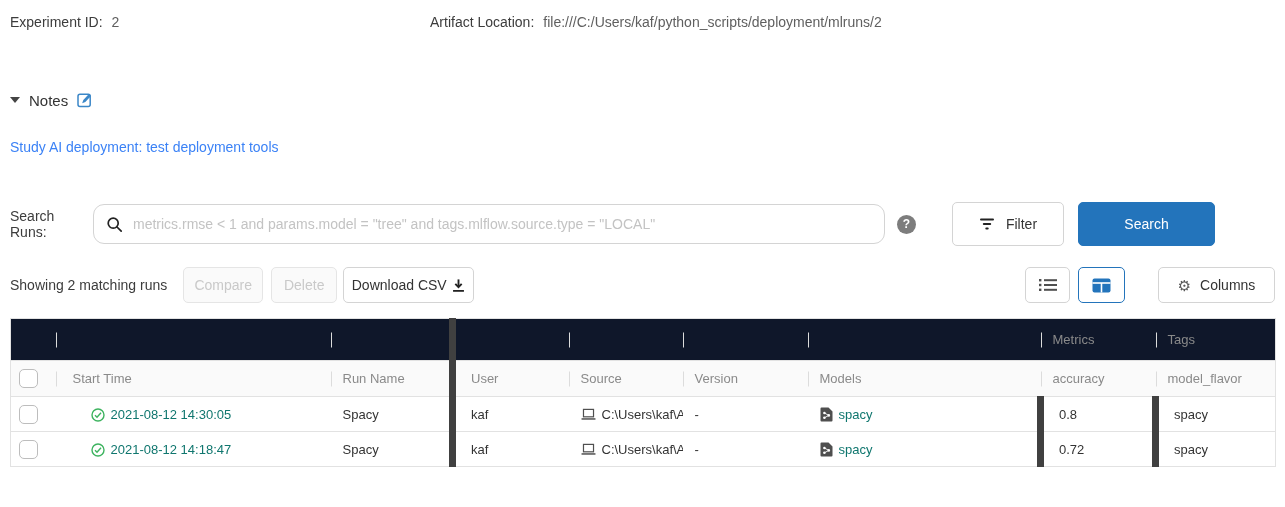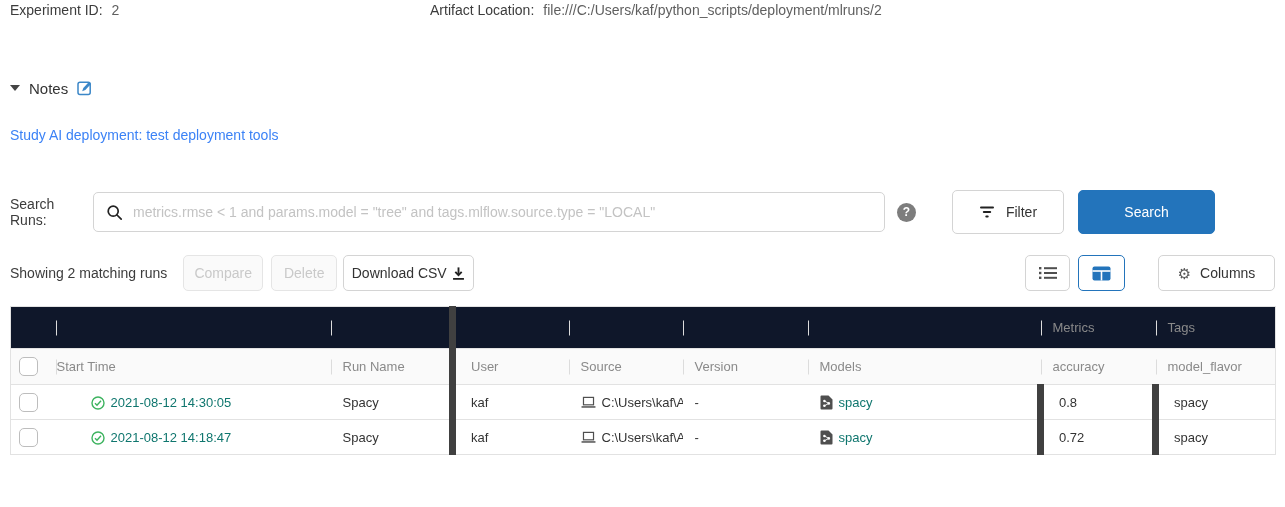--- a/index.html
+++ b/index.html
@@ -2,38 +2,38 @@
 <html><head>
 <meta charset="utf-8">
 <title>MLflow Experiment Runs</title>
 <style>
   * { box-sizing: border-box; margin: 0; padding: 0; }
   html, body { width: 1285px; height: 507px; overflow: hidden; background: #fff; }
   body { font-family: "Liberation Sans", "DejaVu Sans", sans-serif; color: #333; font-size: 14px; }
   .page { width: 1285px; padding: 0 10px; }
 
   
-  .top-row { display: flex; height: 20px; align-items: center; }
+  .top-row { display: flex; margin-top: 12px; height: 20px; align-items: center; }
   .meta-item { display: flex; align-items: center; }
   .meta-item.first { width: 420px; }
   .meta-label { color: #3c3c3c; }
   .meta-value { color: #5f5f5f; margin-left: 9px; }
 
   
   .notes-header { margin-top: 57px; height: 22px; display: flex; align-items: center; }
   .caret-down { width: 0; height: 0; border-left: 5px solid transparent; border-right: 5px solid transparent;
                 border-top: 6px solid #444; margin-right: 9px; cursor: pointer; }
   .notes-title { font-size: 15px; color: #333; }
   .edit-icon { margin-left: 9px; display: inline-flex; cursor: pointer; }
   .notes-body { margin-top: 28px; height: 18px; color: #3b82f6; }
 
   
   .search-row { margin-top: 45px; height: 44px; display: flex; align-items: center; }
   .search-label { width: 83px; flex: 0 0 83px; color: #3c3c3c; }
-  .search-box { width: 792px; height: 40px; border: 1px solid #d4d4d4; border-radius: 5px;
+  .search-box { width: 792px; height: 40px; border: 1px solid #d4d4d4; border-radius: 11px;
                 display: flex; align-items: center; padding: 0 12px; background: #fff; }
   .search-box input { border: none; outline: none; flex: 1; font-size: 14px; margin-left: 10px;
                       font-family: "Liberation Sans", "DejaVu Sans", sans-serif; color: #333; }
   .search-box input::placeholder { color: #c3c3c3; }
   .help-badge { width: 19px; height: 19px; border-radius: 50%; background: #7d7d7d; color: #fff;
                 font-size: 12px; font-weight: bold; display: flex; align-items: center; justify-content: center;
                 margin-left: 12px; cursor: pointer; }
   .btn { border-radius: 5px; background: #fff; border: 1px solid #d4d4d4; font-size: 14px; color: #333;
          display: inline-flex; align-items: center; justify-content: center; cursor: pointer;
          font-family: "Liberation Sans", "DejaVu Sans", sans-serif; }
@@ -61,21 +61,21 @@
   tr.cols-row { height: 36px; background: #fafafa; }
   tr.cols-row th { border-top: 1px solid #e2e2e2; }
   th { font-weight: normal; font-size: 13px; color: #8a8a8a; text-align: left; padding: 0 0 0 12px;
        position: relative; white-space: nowrap; overflow: hidden; }
   th.tick::before { content: ""; position: absolute; left: 0; top: 50%; transform: translateY(-50%);
                     width: 1px; height: 15px; background: #dcdcdc; }
   .gb { border-left: 7px solid #404040; padding-left: 15px; }
   tbody tr.run-row { height: 35px; background: #fff; }
   tbody td { border-top: 1px solid #e2e2e2; font-size: 13px; color: #333; padding: 0 0 0 12px;
              white-space: nowrap; overflow: hidden; }
-  th.th-starttime { padding-left: 1px; }
+  th.th-starttime { padding-left: 17px; }
   td.cell-starttime { padding-left: 35px; }
   th.th-check, td.cell-check { padding-left: 8px; }
   .cb { width: 19px; height: 19px; border: 1px solid #bdbdbd; border-radius: 5px; background: #fff; cursor: pointer; }
   a.blue-link { color: #0f766e; text-decoration: none; cursor: pointer; }
   .icon-text { display: inline-flex; align-items: center; gap: 6px; vertical-align: middle; }
   tr.loadmore-row { height: 31px; }
   tr.loadmore-row td { text-align: center; padding: 0; }
   .btn-loadmore { height: 27px; width: 105px; background: #fafafa; border: 1px solid #e5e5e5;
                   color: #c9c9c9; font-size: 14px; border-radius: 5px; cursor: default; }
 </style>

